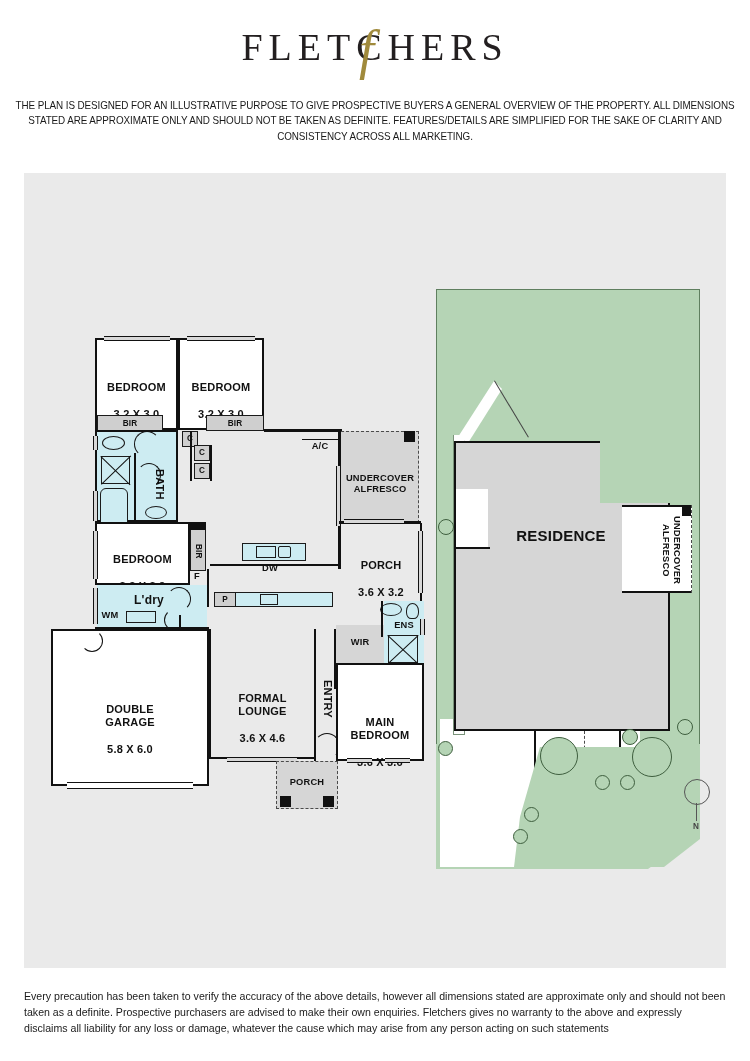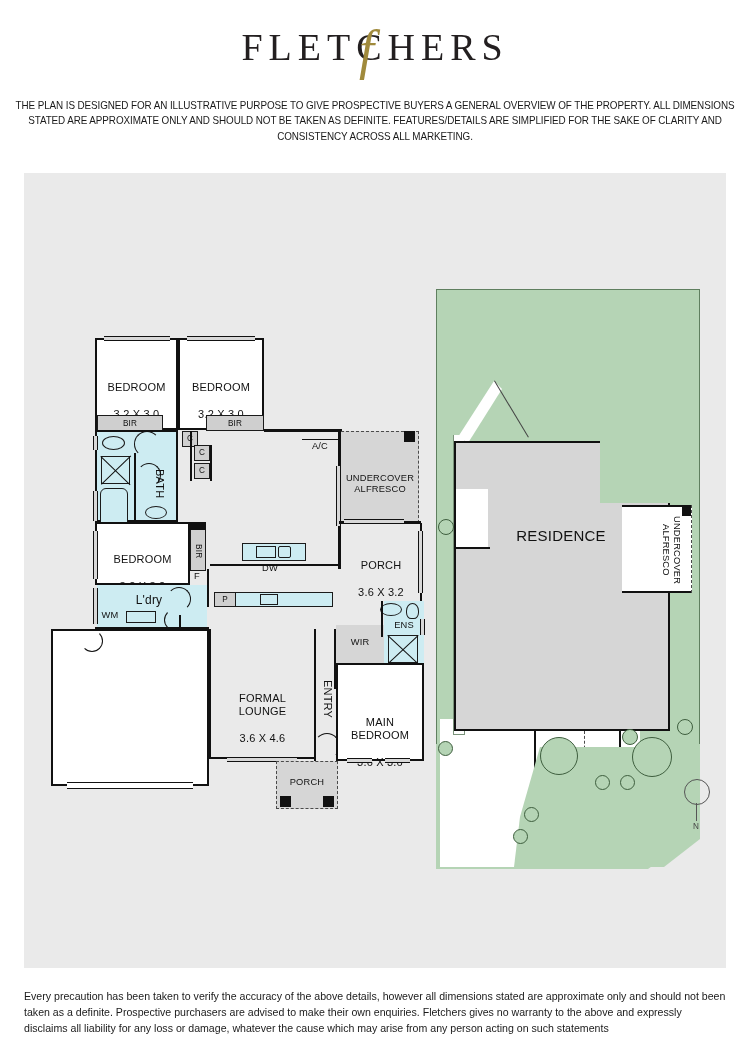--- a/index.html
+++ b/index.html
@@ -51,21 +51,21 @@
 
   
   .fp { position: absolute; left: 0; top: 0; width: 702px; height: 795px; }
   .rm {
     position: absolute; background:#ffffff;
     border: 2.6px solid #111; 
   }
   .rm.nofill { background: transparent; }
   .lbl {
     position: absolute; text-align: center;
-    font-size: 11px; font-weight: normal; color:#111;
+    font-size: 11px; font-weight: bold; color:#111;
     line-height: 13.5px; letter-spacing: 0.2px;
     white-space: pre-line; pointer-events:none;
   }
   .lbl.sm { font-size: 9.3px; line-height: 11px; }
   .lbl.xs { font-size: 8.2px; line-height: 9.5px; }
   .lbl.vert { writing-mode: vertical-rl; text-orientation: mixed; }
 
   
   .aqua { position:absolute; background:#cdecf2; border:1.4px solid #1b1b1b; }
   .aqua2 { position:absolute; background:#cdecf2; }
@@ -227,20 +227,25 @@
       <div class="lbl sm" style="left:71px; top:437px; width:30px;">WM</div>
       <div class="winv" style="left:69px; top:415px; width:5px; height:36px;"></div>
       <div class="dswing" style="left:143px; top:414px; width:24px; height:24px; border-color:#111 #111 transparent transparent; border-width:1.4px;"></div>
       <div class="dswing" style="left:140px; top:436px; width:22px; height:22px; border-color:transparent transparent #111 #111; border-width:1.4px;"></div>
       <div class="wall" style="left:71px; top:454px; width:114px; height:2.6px;"></div>
 
       <div class="thinline" style="left:155px; top:442px; width:1.6px; height:18px;"></div>
       <div class="lbl xs" style="left:141px; top:460px; width:30px;">UP</div>
 
       <div class="rm" style="left:27px; top:456px; width:158px; height:157px;"></div>
+      <div class="lbl" style="left:27px; top:516px; width:158px;">
+        <span>DOUBLE
+GARAGE</span><br>
+        <span>5.8 X 6.0</span>
+      </div>
       <div class="win" style="left:43px; top:609px; width:126px; height:7px; background:#fff;"></div>
       <div class="dswing" style="left:57px; top:457px; width:22px; height:22px; border-color:transparent #111 #111 transparent; border-width:1.4px;"></div>
 
       <div class="rm nofill" style="left:185px; top:456px; width:107px; height:130px; border-top:none;"></div>
       <div class="lbl" style="left:185px; top:505px; width:107px;">
         <span>FORMAL
 LOUNGE</span><br>
         <span>3.6 X 4.6</span>
       </div>
       <div class="win" style="left:203px; top:584px; width:70px; height:5px;"></div>

